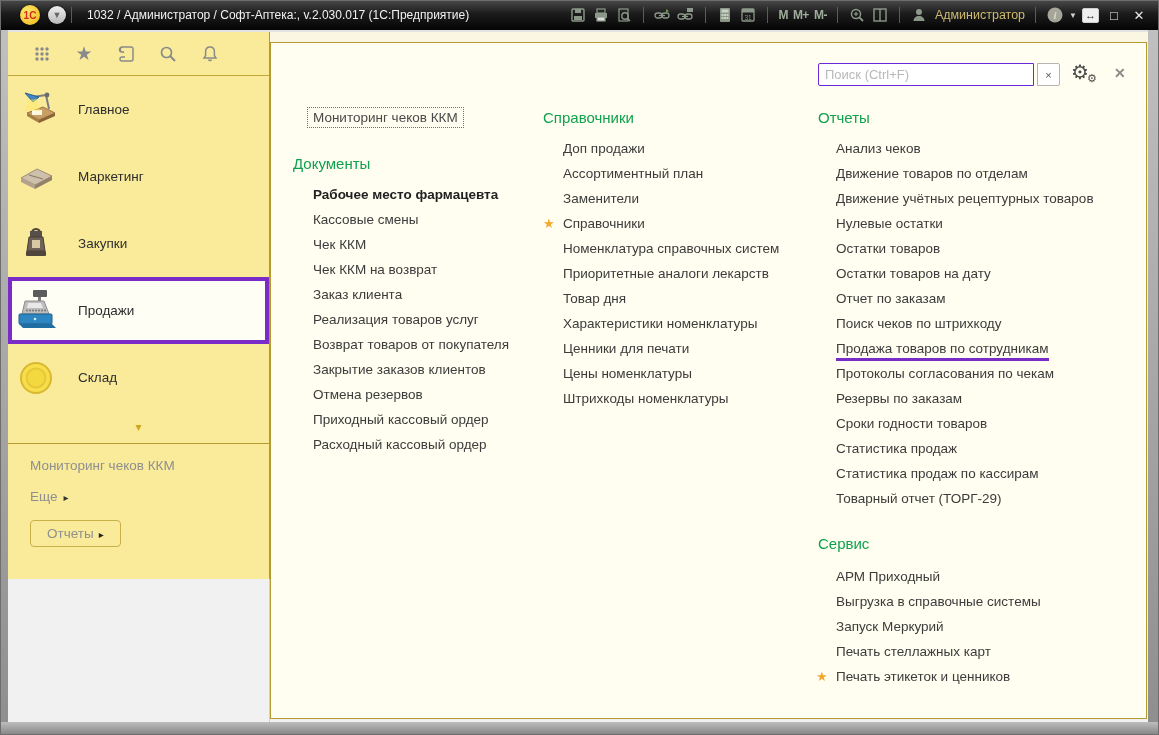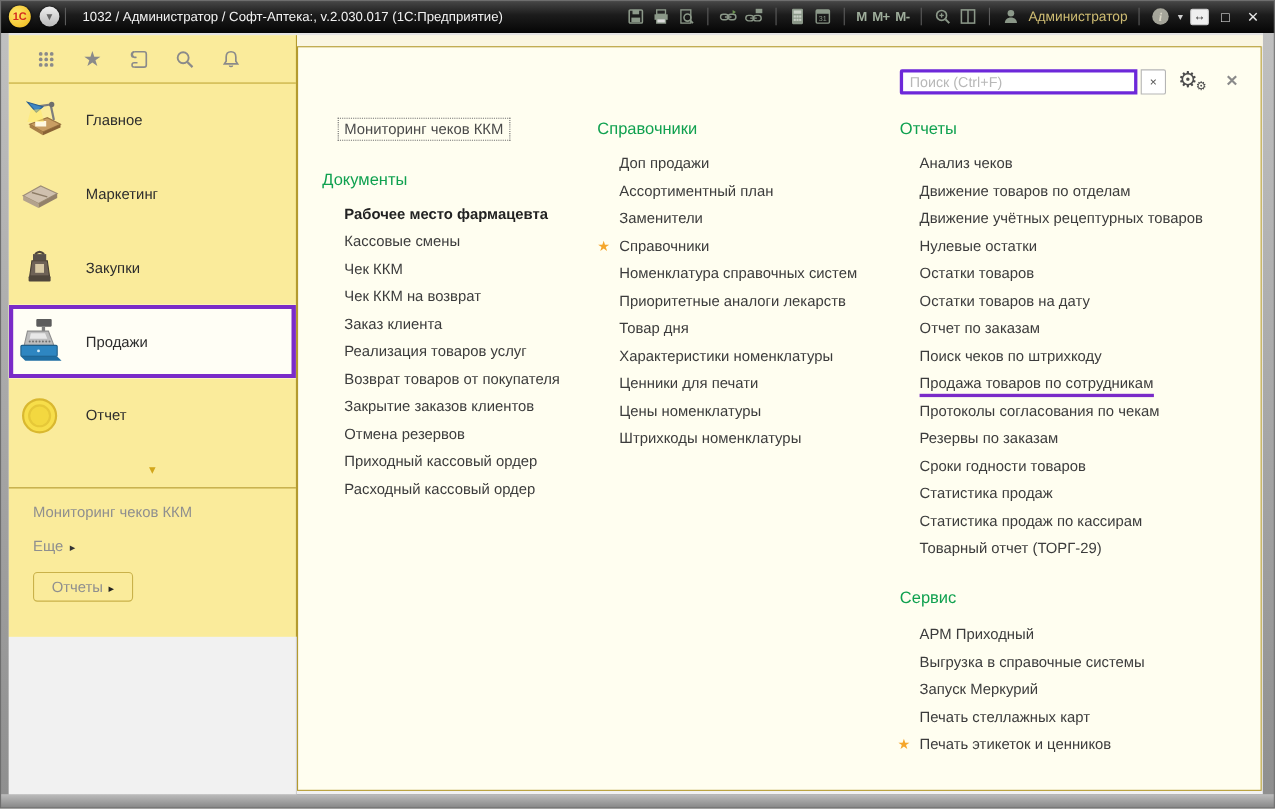--- a/index.html
+++ b/index.html
@@ -11,21 +11,21 @@
   }
   .frame-outline { position:absolute; inset:0; border:1px solid #6e6e6e; pointer-events:none; z-index:50; }
 
   
   .titlebar {
     position:absolute; left:0; top:0; width:1159px; height:30px;
     background:linear-gradient(to bottom,#4a4a4a 0%,#1c1c1c 45%,#050505 100%);
     display:flex; align-items:center; color:#ededed;
   }
   .logo-1c {
-    width:20px; height:20px; margin-left:8px; border-radius:50%;
+    width:20px; height:20px; margin-left:20px; border-radius:50%;
     background:radial-gradient(circle at 35% 35%, #ffe96a, #f4c430 70%, #caa10e);
     color:#d42b1e; font-weight:bold; font-size:10px; display:flex; align-items:center; justify-content:center;
     box-shadow:0 0 2px #000;
   }
   .sysmenu-btn {
     width:18px; height:18px; margin-left:8px; border-radius:50%;
     background:linear-gradient(#efefef,#b9b9b9); color:#666; font-size:9px;
     display:flex; align-items:center; justify-content:center; box-shadow:0 0 2px #000;
   }
   .tb-sep { width:1px; height:16px; background:#5b5b5b; margin:0 5px; }
@@ -75,21 +75,21 @@
   .reports-btn .arr { color:#222; font-size:10px; margin-left:5px; }
   .below-sidebar { position:absolute; left:0; top:547px; width:262px; height:145px; background:#f1f1f1; border-right:1px solid #cfcfcf; }
 
   
   .main-panel {
     position:absolute; left:262px; top:10px; width:877px; height:677px;
     background:#fffef0; border:1px solid #b49a2f;
   }
   .search-input {
     position:absolute; left:547px; top:20px; width:216px; height:23px;
-    border:3px solid #6d28d9; border-radius:2px 0 0 2px; background:#fff;
+    border:1px solid #6d28d9; border-radius:2px 0 0 2px; background:#fff;
     font-size:13px; color:#444; padding:0 6px; outline:none;
   }
   .search-input::placeholder { color:#b8b8b8; }
   .clear-btn {
     position:absolute; left:766px; top:20px; width:23px; height:23px;
     border:1px solid #b5b5b5; border-radius:0 2px 2px 0; background:#fff;
     color:#555; font-size:11px; display:flex; align-items:center; justify-content:center;
   }
   .gears { position:absolute; left:800px; top:18px; width:30px; height:26px; color:#4c4c4c; }
   .gears .g-big { font-size:20px; position:absolute; left:0; top:-1px; }
@@ -332,21 +332,21 @@
           </span>
           <span class="label">Продажи</span>
         </div>
         <div class="nav-item">
           <span class="icon">
             <svg width="46" height="46">
               <circle cx="23" cy="23" r="15" fill="#f7de4a" stroke="#d9b830" stroke-width="2"></circle>
               <circle cx="23" cy="23" r="9.5" fill="#f3d840" stroke="#e6c838" stroke-width="2"></circle>
             </svg>
           </span>
-          <span class="label">Отчет</span>
+          <span class="label">Склад</span>
         </div>
       </div>
 
     <div class="chevron-row">▾</div>
     <div class="side-divider"></div>
 
     <div class="side-footer">
       <div class="footer-link">
         <span>Мониторинг чеков ККМ</span>
       </div>

